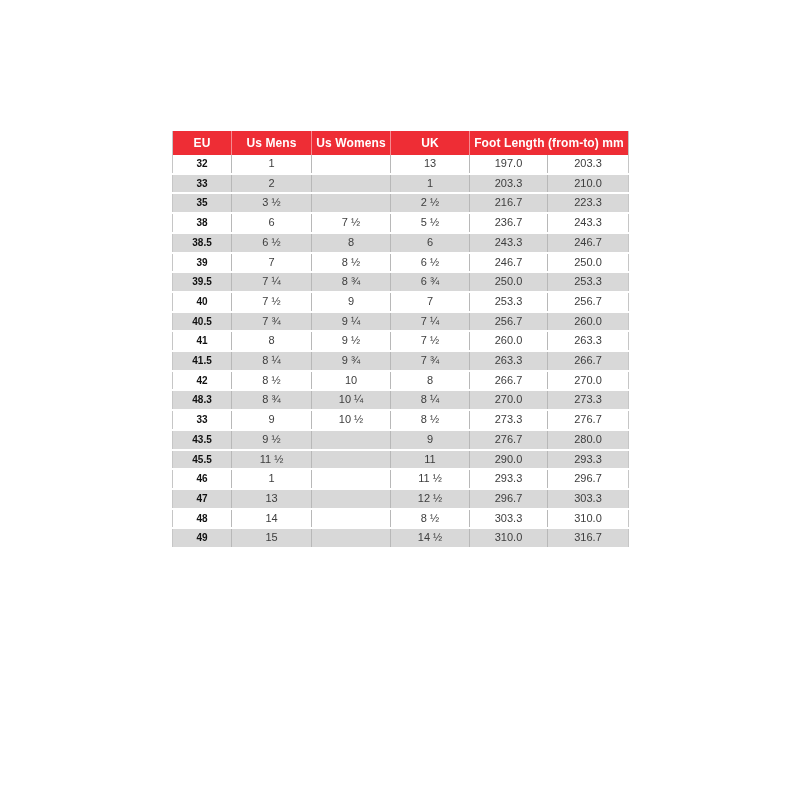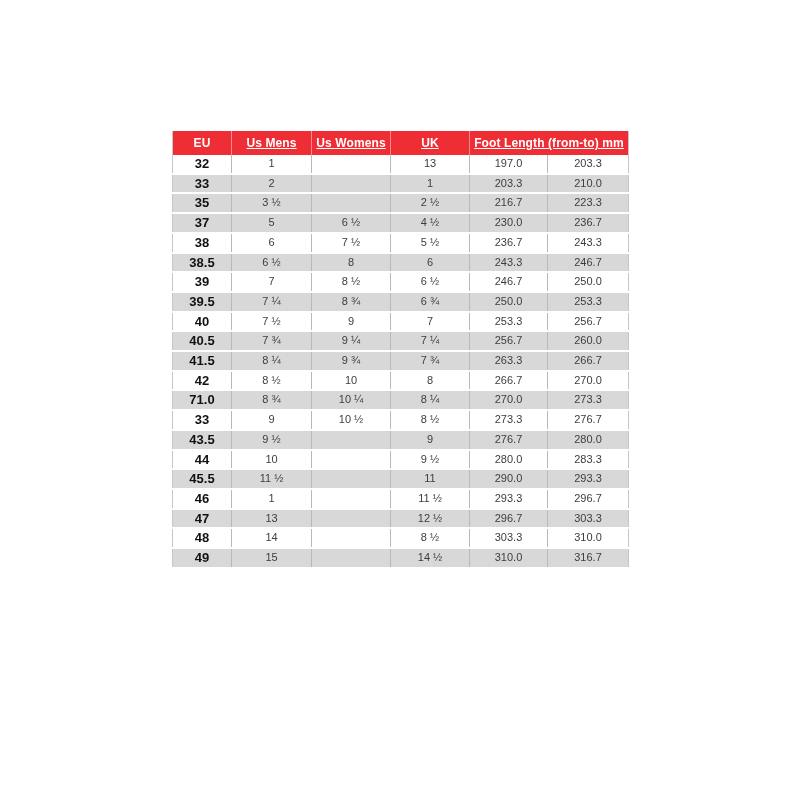--- a/index.html
+++ b/index.html
@@ -39,21 +39,20 @@
     color:var(--header-text);
     font-size:12px;
     font-weight:bold;
     height:24px;
     vertical-align:middle;
     padding:0;
     letter-spacing:0.1px;
   }
   thead th + th{
     border-left:1px solid rgba(255,255,255,0.45);
-    text-decoration:underline;
   }
   tbody td{
     height:17.7px;
     line-height:17.7px;
     font-size:11px;
     color:var(--text);
     text-align:center;
     vertical-align:middle;
     padding:0;
     border-bottom:2px solid #ffffff;
@@ -62,21 +61,21 @@
   }
   tbody td + td{
     border-left:1px solid var(--grid-line);
   }
   tbody tr.alt td{
     background:var(--row-alt-bg);
   }
   tbody td.eu-cell{
     font-weight:bold;
     color:var(--text-strong);
-    font-size:13px;
+    font-size:10px;
   }
 </style>
 </head>
 <body>
 
 <div class="table-wrap">
   <table class="size-table">
     <colgroup>
       <col style="width:59px">
       <col style="width:80px">
@@ -112,28 +111,20 @@
           <td class="foot-to-cell">210.0</td>
         </tr>
         <tr class="alt">
           <td class="eu-cell">35</td>
           <td class="us-mens-cell">3 ½</td>
           <td class="us-womens-cell"></td>
           <td class="uk-cell">2 ½</td>
           <td class="foot-from-cell">216.7</td>
           <td class="foot-to-cell">223.3</td>
         </tr>
-        <tr class="alt">
-          <td class="eu-cell">37</td>
-          <td class="us-mens-cell">5</td>
-          <td class="us-womens-cell">6 ½</td>
-          <td class="uk-cell">4 ½</td>
-          <td class="foot-from-cell">230.0</td>
-          <td class="foot-to-cell">236.7</td>
-        </tr>
         <tr>
           <td class="eu-cell">38</td>
           <td class="us-mens-cell">6</td>
           <td class="us-womens-cell">7 ½</td>
           <td class="uk-cell">5 ½</td>
           <td class="foot-from-cell">236.7</td>
           <td class="foot-to-cell">243.3</td>
         </tr>
         <tr class="alt">
           <td class="eu-cell">38.5</td>
@@ -168,38 +159,46 @@
           <td class="foot-to-cell">256.7</td>
         </tr>
         <tr class="alt">
           <td class="eu-cell">40.5</td>
           <td class="us-mens-cell">7 ¾</td>
           <td class="us-womens-cell">9 ¼</td>
           <td class="uk-cell">7 ¼</td>
           <td class="foot-from-cell">256.7</td>
           <td class="foot-to-cell">260.0</td>
         </tr>
+        <tr>
+          <td class="eu-cell">41</td>
+          <td class="us-mens-cell">8</td>
+          <td class="us-womens-cell">9 ½</td>
+          <td class="uk-cell">7 ½</td>
+          <td class="foot-from-cell">260.0</td>
+          <td class="foot-to-cell">263.3</td>
+        </tr>
         <tr class="alt">
           <td class="eu-cell">41.5</td>
           <td class="us-mens-cell">8 ¼</td>
           <td class="us-womens-cell">9 ¾</td>
           <td class="uk-cell">7 ¾</td>
           <td class="foot-from-cell">263.3</td>
           <td class="foot-to-cell">266.7</td>
         </tr>
         <tr>
           <td class="eu-cell">42</td>
           <td class="us-mens-cell">8 ½</td>
           <td class="us-womens-cell">10</td>
           <td class="uk-cell">8</td>
           <td class="foot-from-cell">266.7</td>
           <td class="foot-to-cell">270.0</td>
         </tr>
         <tr class="alt">
-          <td class="eu-cell">71.0</td>
+          <td class="eu-cell">48.3</td>
           <td class="us-mens-cell">8 ¾</td>
           <td class="us-womens-cell">10 ¼</td>
           <td class="uk-cell">8 ¼</td>
           <td class="foot-from-cell">270.0</td>
           <td class="foot-to-cell">273.3</td>
         </tr>
         <tr>
           <td class="eu-cell">33</td>
           <td class="us-mens-cell">9</td>
           <td class="us-womens-cell">10 ½</td>
@@ -208,28 +207,20 @@
           <td class="foot-to-cell">276.7</td>
         </tr>
         <tr class="alt">
           <td class="eu-cell">43.5</td>
           <td class="us-mens-cell">9 ½</td>
           <td class="us-womens-cell"></td>
           <td class="uk-cell">9</td>
           <td class="foot-from-cell">276.7</td>
           <td class="foot-to-cell">280.0</td>
         </tr>
-        <tr>
-          <td class="eu-cell">44</td>
-          <td class="us-mens-cell">10</td>
-          <td class="us-womens-cell"></td>
-          <td class="uk-cell">9 ½</td>
-          <td class="foot-from-cell">280.0</td>
-          <td class="foot-to-cell">283.3</td>
-        </tr>
         <tr class="alt">
           <td class="eu-cell">45.5</td>
           <td class="us-mens-cell">11 ½</td>
           <td class="us-womens-cell"></td>
           <td class="uk-cell">11</td>
           <td class="foot-from-cell">290.0</td>
           <td class="foot-to-cell">293.3</td>
         </tr>
         <tr>
           <td class="eu-cell">46</td>

